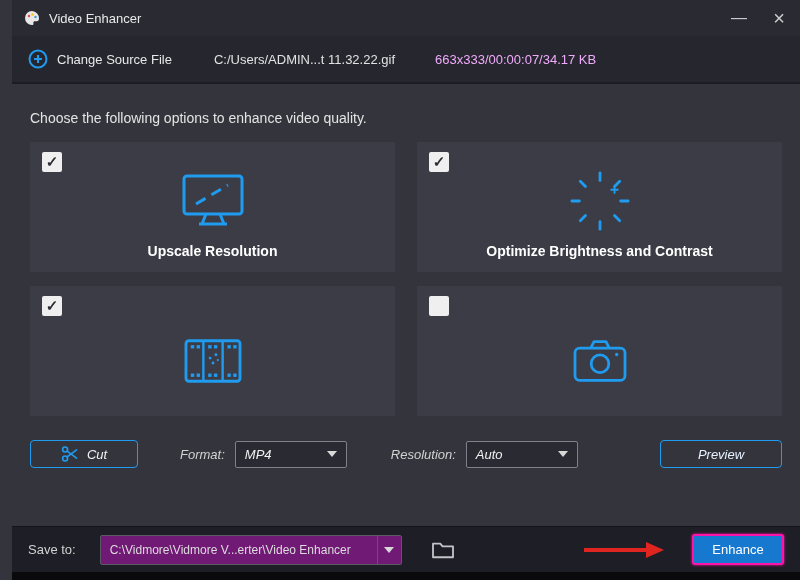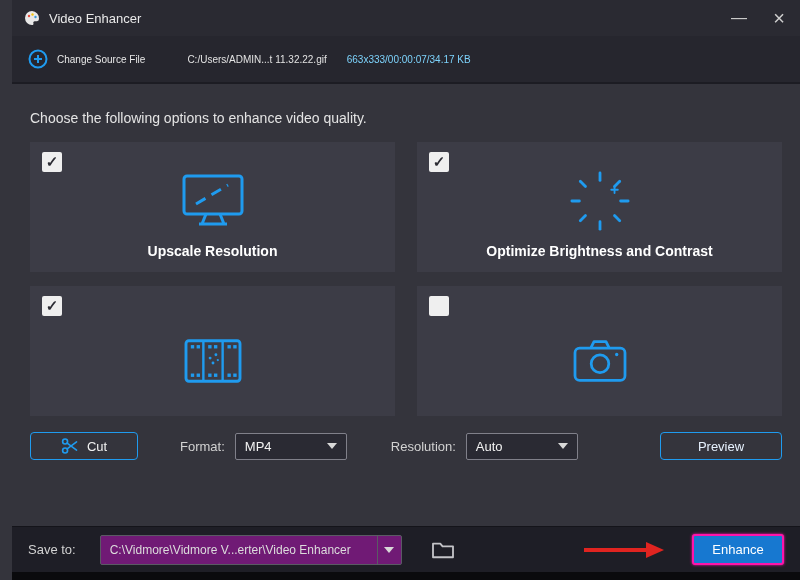--- a/index.html
+++ b/index.html
@@ -15,46 +15,46 @@
     height:36px; background:#2a2a32; flex:0 0 auto;
     display:flex; align-items:center; padding:0 12px; gap:9px;
   }
   .titlebar .title { font-size:13px; color:#e9e9e9; }
   .win-controls { margin-left:auto; display:flex; align-items:center; gap:22px; }
   .win-btn { color:#cfcfcf; font-size:16px; line-height:1; cursor:default; width:18px; text-align:center; }
   .win-btn.close { font-size:20px; }
   
   .sourcebar {
     height:48px; background:#26262e; flex:0 0 auto; border-bottom:2px solid #1c1c23;
-    display:flex; align-items:center; padding:0 16px; font-size:10px;
+    display:flex; align-items:center; padding:0 16px; font-size:13px;
   }
   .change-source { display:flex; align-items:center; gap:9px; cursor:pointer; }
   .source-path { margin-left:42px; color:#e2e2e2; }
-  .source-info { margin-left:20px; color:#7dd3fc; }
+  .source-info { margin-left:40px; color:#f0abfc; }
   
   .main { flex:1 1 auto; padding:0 18px; display:flex; flex-direction:column; }
   .instruction { margin:26px 0 16px 0; font-size:14px; color:#e4e4e4; }
   .cards {
     display:grid; grid-template-columns:1fr 1fr; gap:14px 22px;
   }
   .card {
     height:130px; background:#3c3c46; position:relative;
     display:flex; flex-direction:column; align-items:center; justify-content:flex-end;
     padding-bottom:13px; cursor:pointer;
   }
   .card .cicon { margin-bottom:10px; display:flex; align-items:center; justify-content:center; height:64px; }
   .card .clabel { font-size:14px; font-weight:bold; color:#ffffff; }
   .checkbox {
     position:absolute; top:10px; left:12px; width:20px; height:20px;
     background:#efefef; border-radius:2px; display:flex; align-items:center; justify-content:center;
     color:#2c2c34; font-size:15px; font-weight:bold; cursor:pointer;
   }
   .checkbox.checked::after { content:"✓"; }
   
-  .toolbar { margin-top:16px; display:flex; align-items:center; font-size:13px; }
+  .toolbar { margin-top:24px; display:flex; align-items:center; font-size:13px;font-style:italic; }
   .btn-outline {
     height:28px; border:1px solid #1f9bef; border-radius:4px; background:transparent;
     color:#f2f2f2; font-size:13px; display:flex; align-items:center; justify-content:center;
     gap:8px; cursor:pointer;
   }
   .cut-btn { width:108px; }
   .preview-btn { width:122px; margin-left:auto; color:#e7f2ff; }
   .tb-label { color:#d2d2d2; }
   .lbl-format { margin-left:42px; }
   .lbl-resolution { margin-left:44px; }

